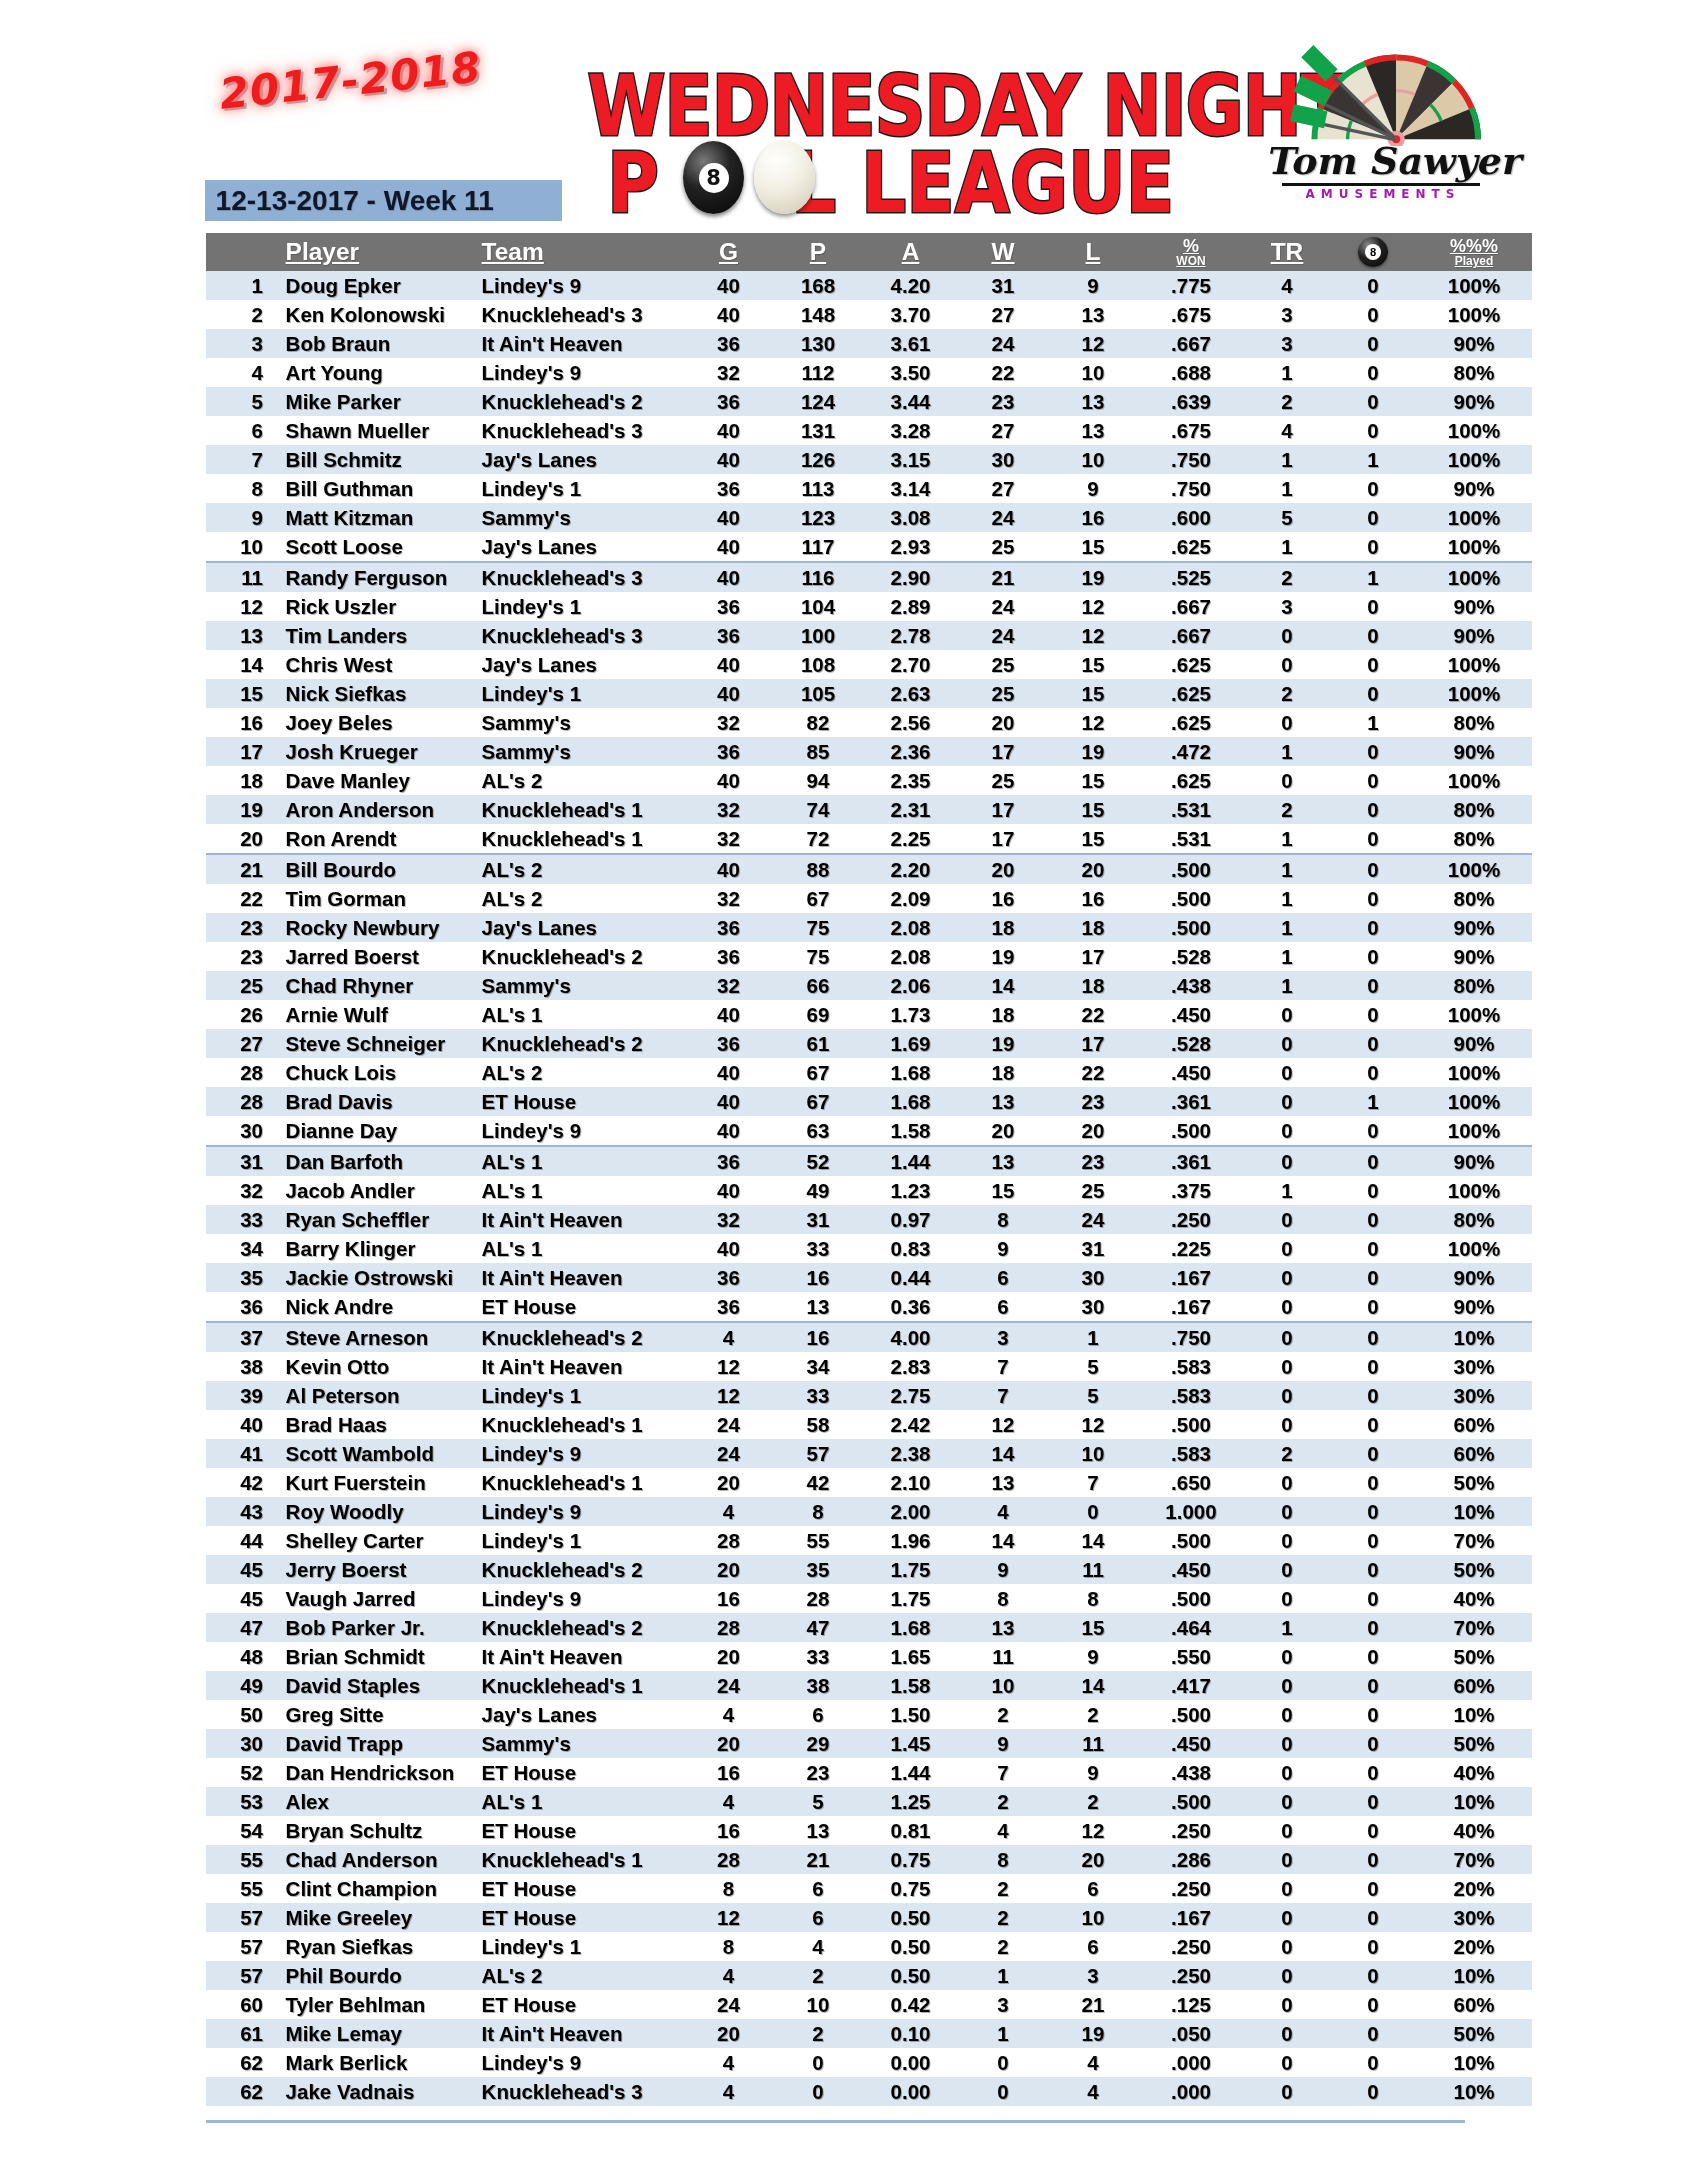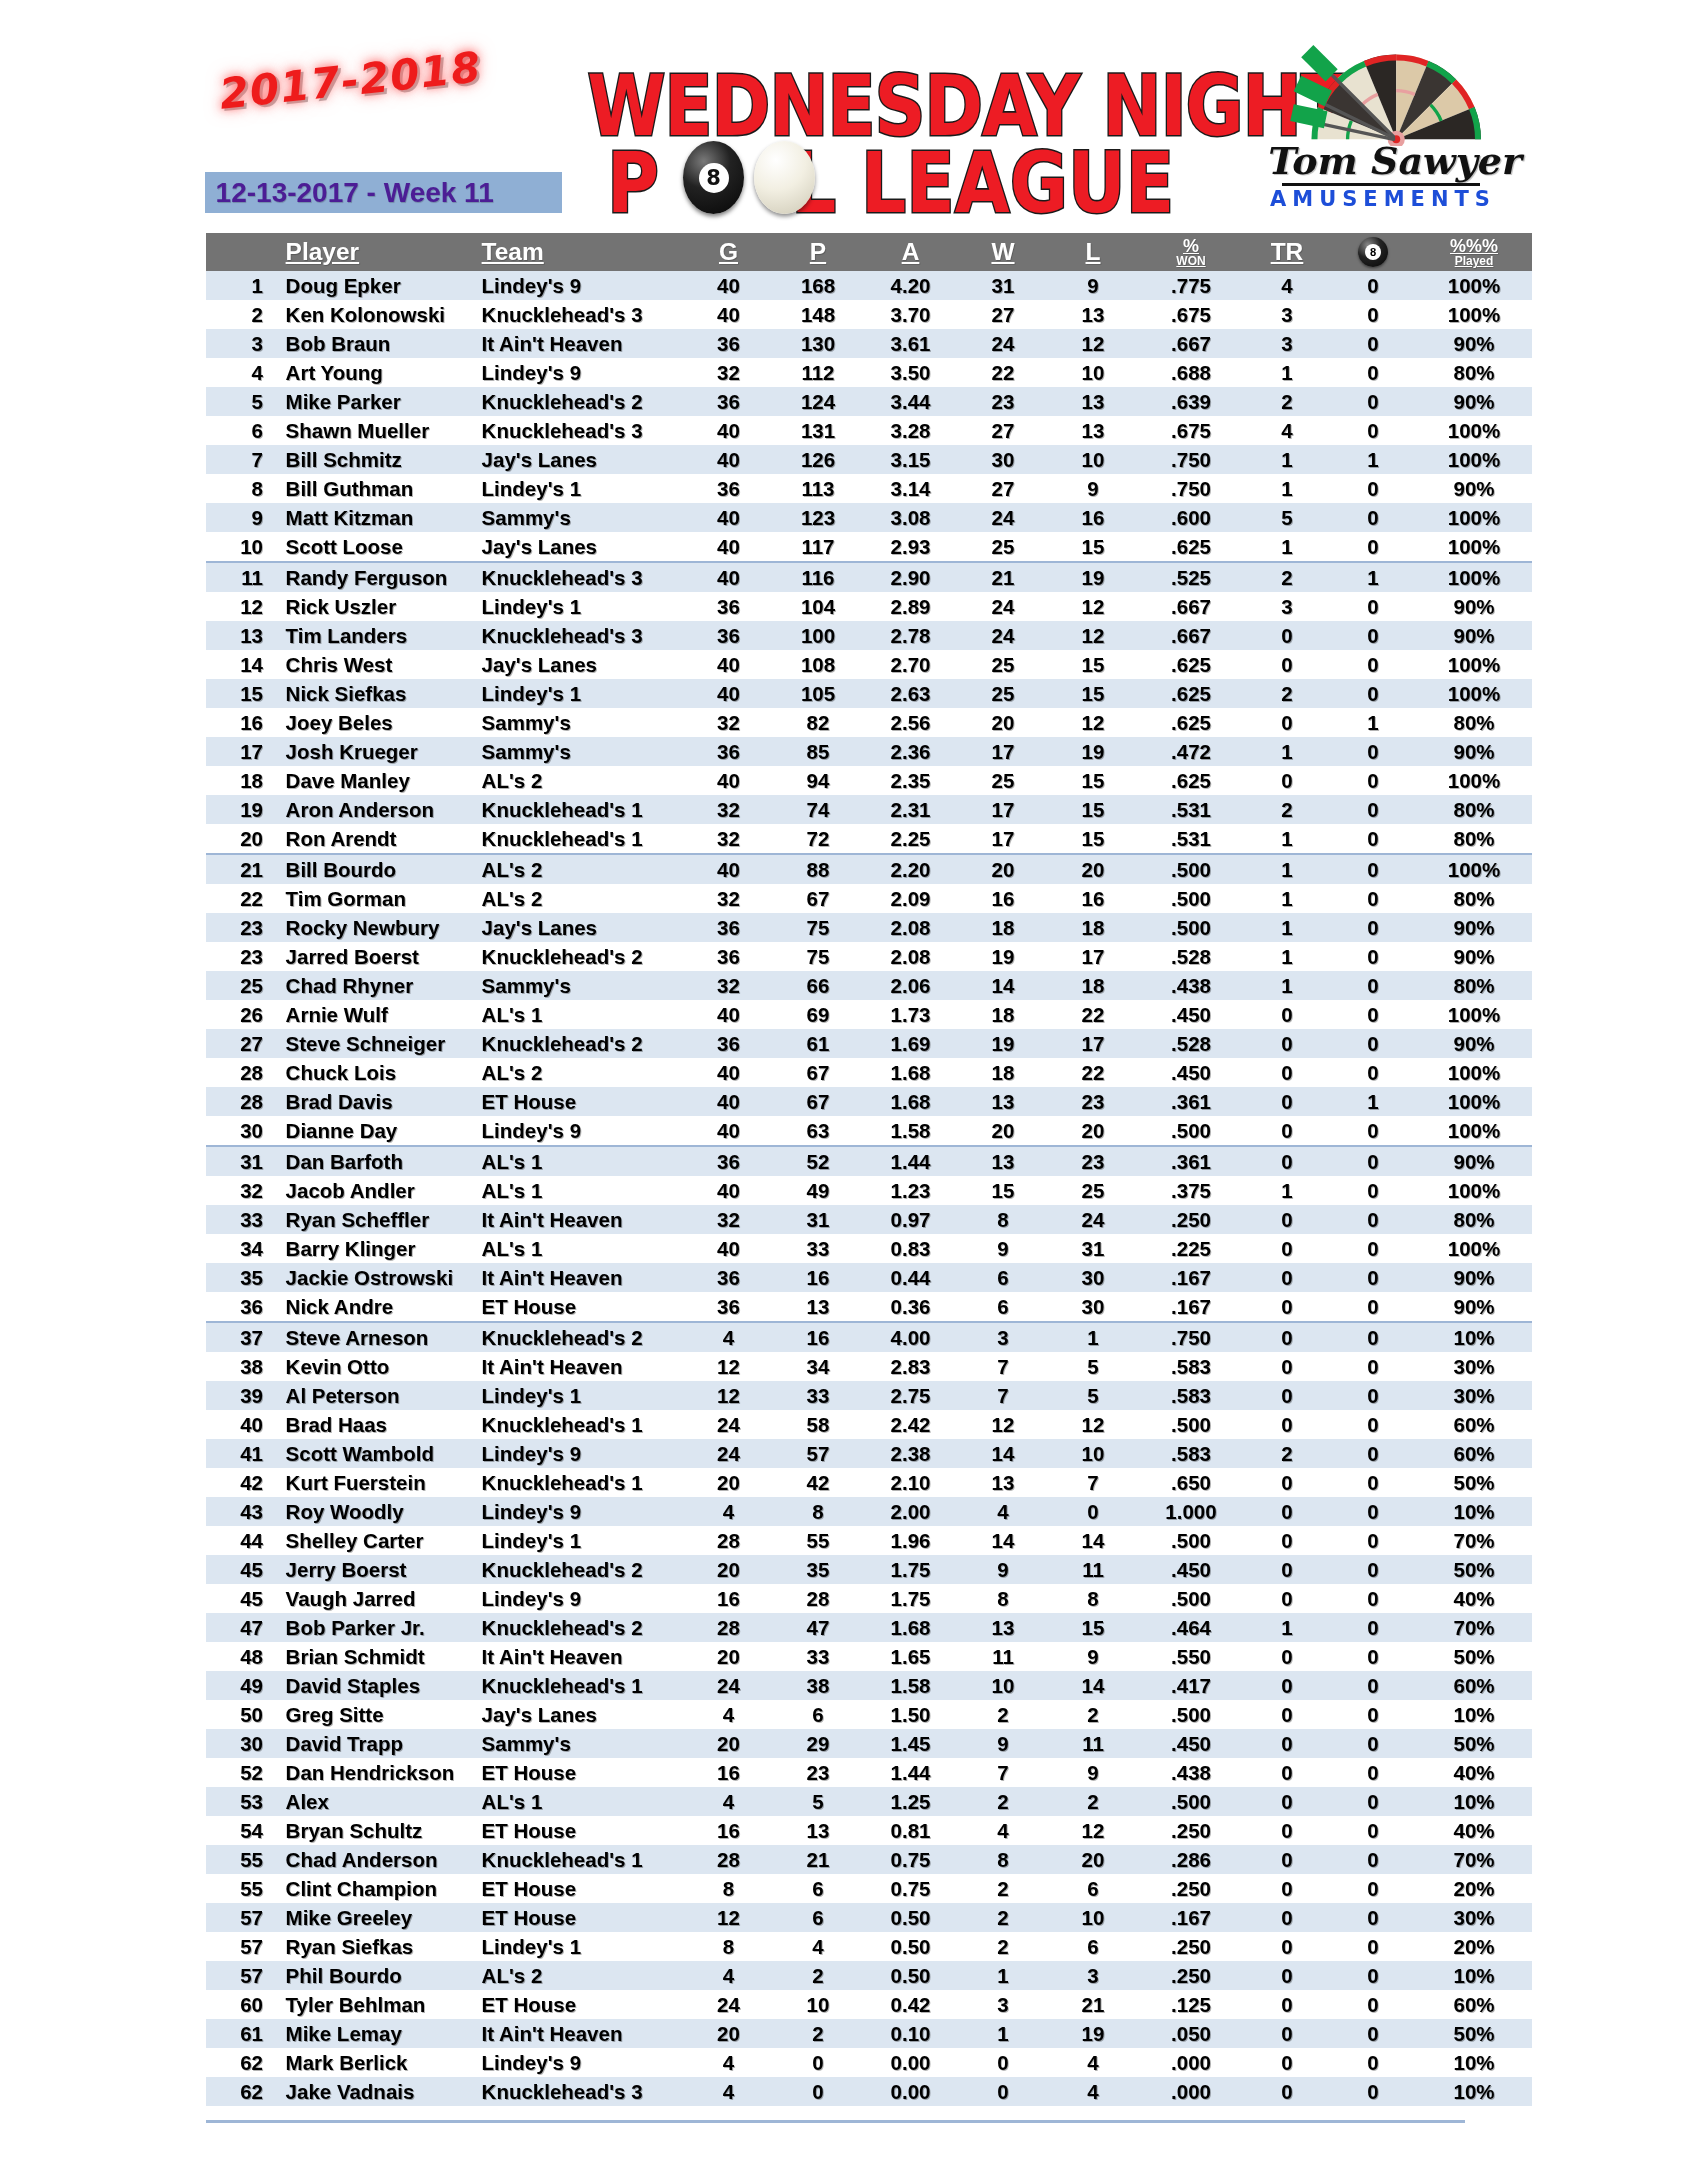--- a/index.html
+++ b/index.html
@@ -41,25 +41,25 @@
        0 0 9.3px rgba(255,90,90,0.85),
        0 0 17px rgba(255,120,120,0.65),
        2.6px 2.6px 0px rgba(0,0,0,0.30);
     transform: rotate(-6deg);
     white-space: nowrap;
   }
 
   #date-week-banner {
     position: absolute;
     left: 205px;
-    top: 172px;
+    top: 180px;
     width: 357px;
     height: 41px;
     background: #8FAFD4;
-    color: #4c1d95;
+    color: #0f172a;
     font-size: 28px;
     font-weight: bold;
     display: flex;
     align-items: center;
     padding-left: 10.6px;
     box-sizing: border-box;
     letter-spacing: 0px;
     white-space: nowrap;
     text-shadow: 0.7px 0.7px 0.7px rgba(0,0,0,0.20);
   }
@@ -151,24 +151,24 @@
     left: 38px; top: 143px;
     width: 198px; height: 3.3px;
     background: #111;
   }
   #sponsor-sub {
     position: absolute;
     left: 0; top: 147px;
     width: 278px;
     text-align: center;
     font-family: "DejaVu Sans", sans-serif;
-    font-size: 21px;
+    font-size: 12px;
     font-weight: bold;
     letter-spacing: 6px;
-    color: #1d4ed8;
+    color: #a21caf;
   }
 
   
   #stats-table {
     position: absolute;
     left: 206px;
     top: 233px;
     width: 1259px;
     border-collapse: collapse;
     table-layout: fixed;

